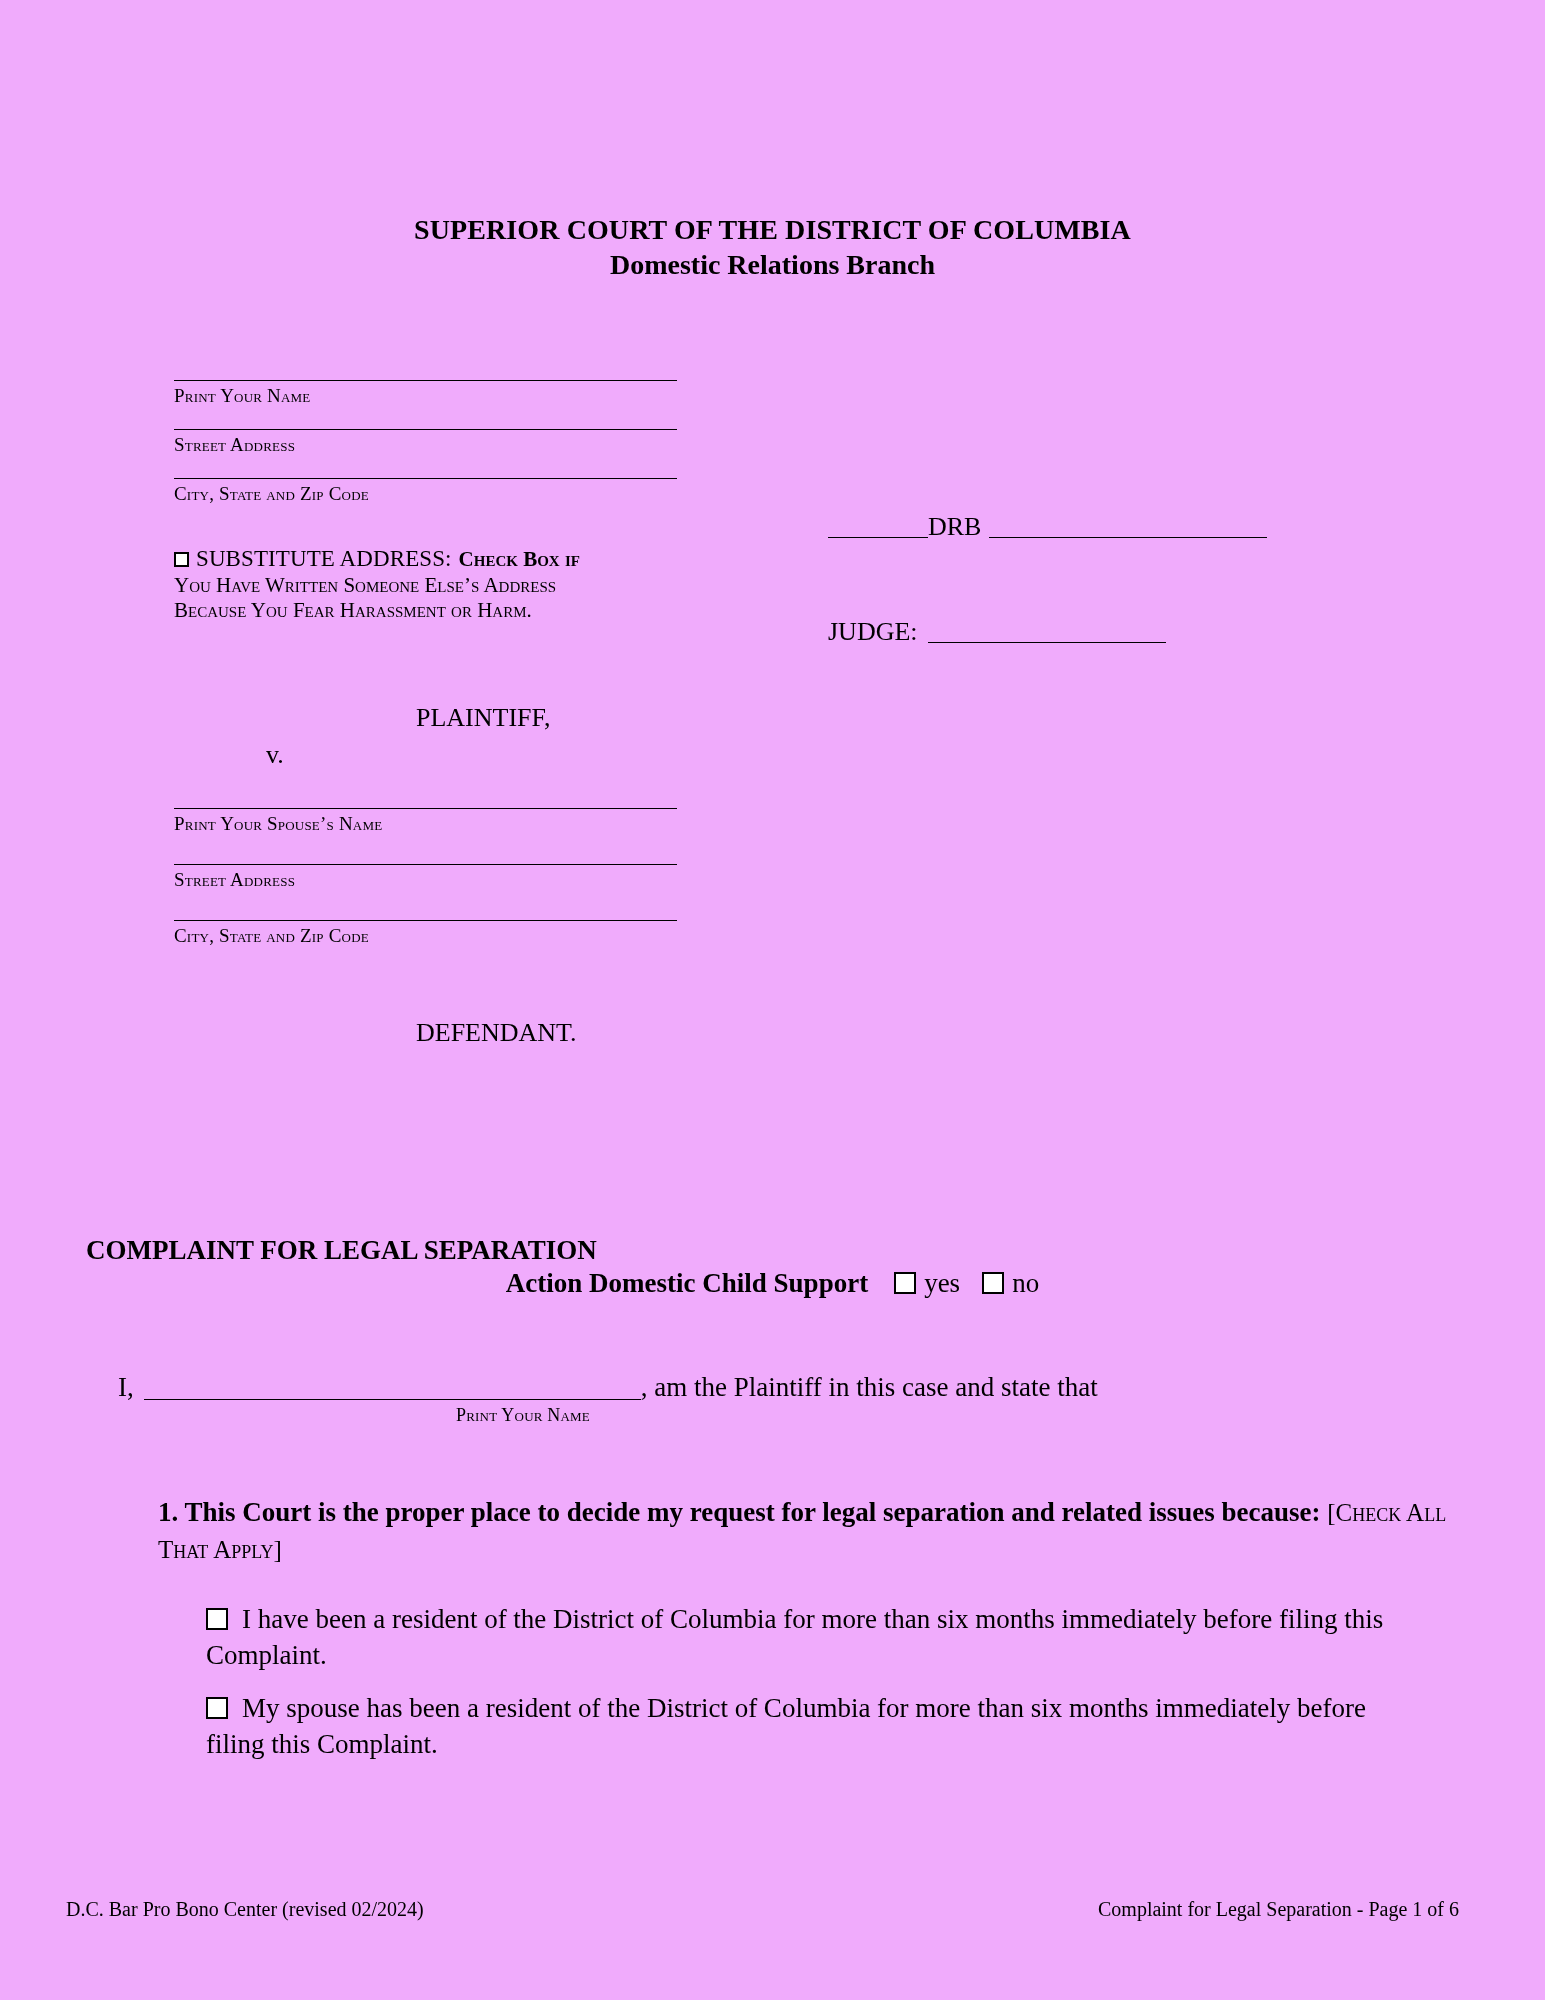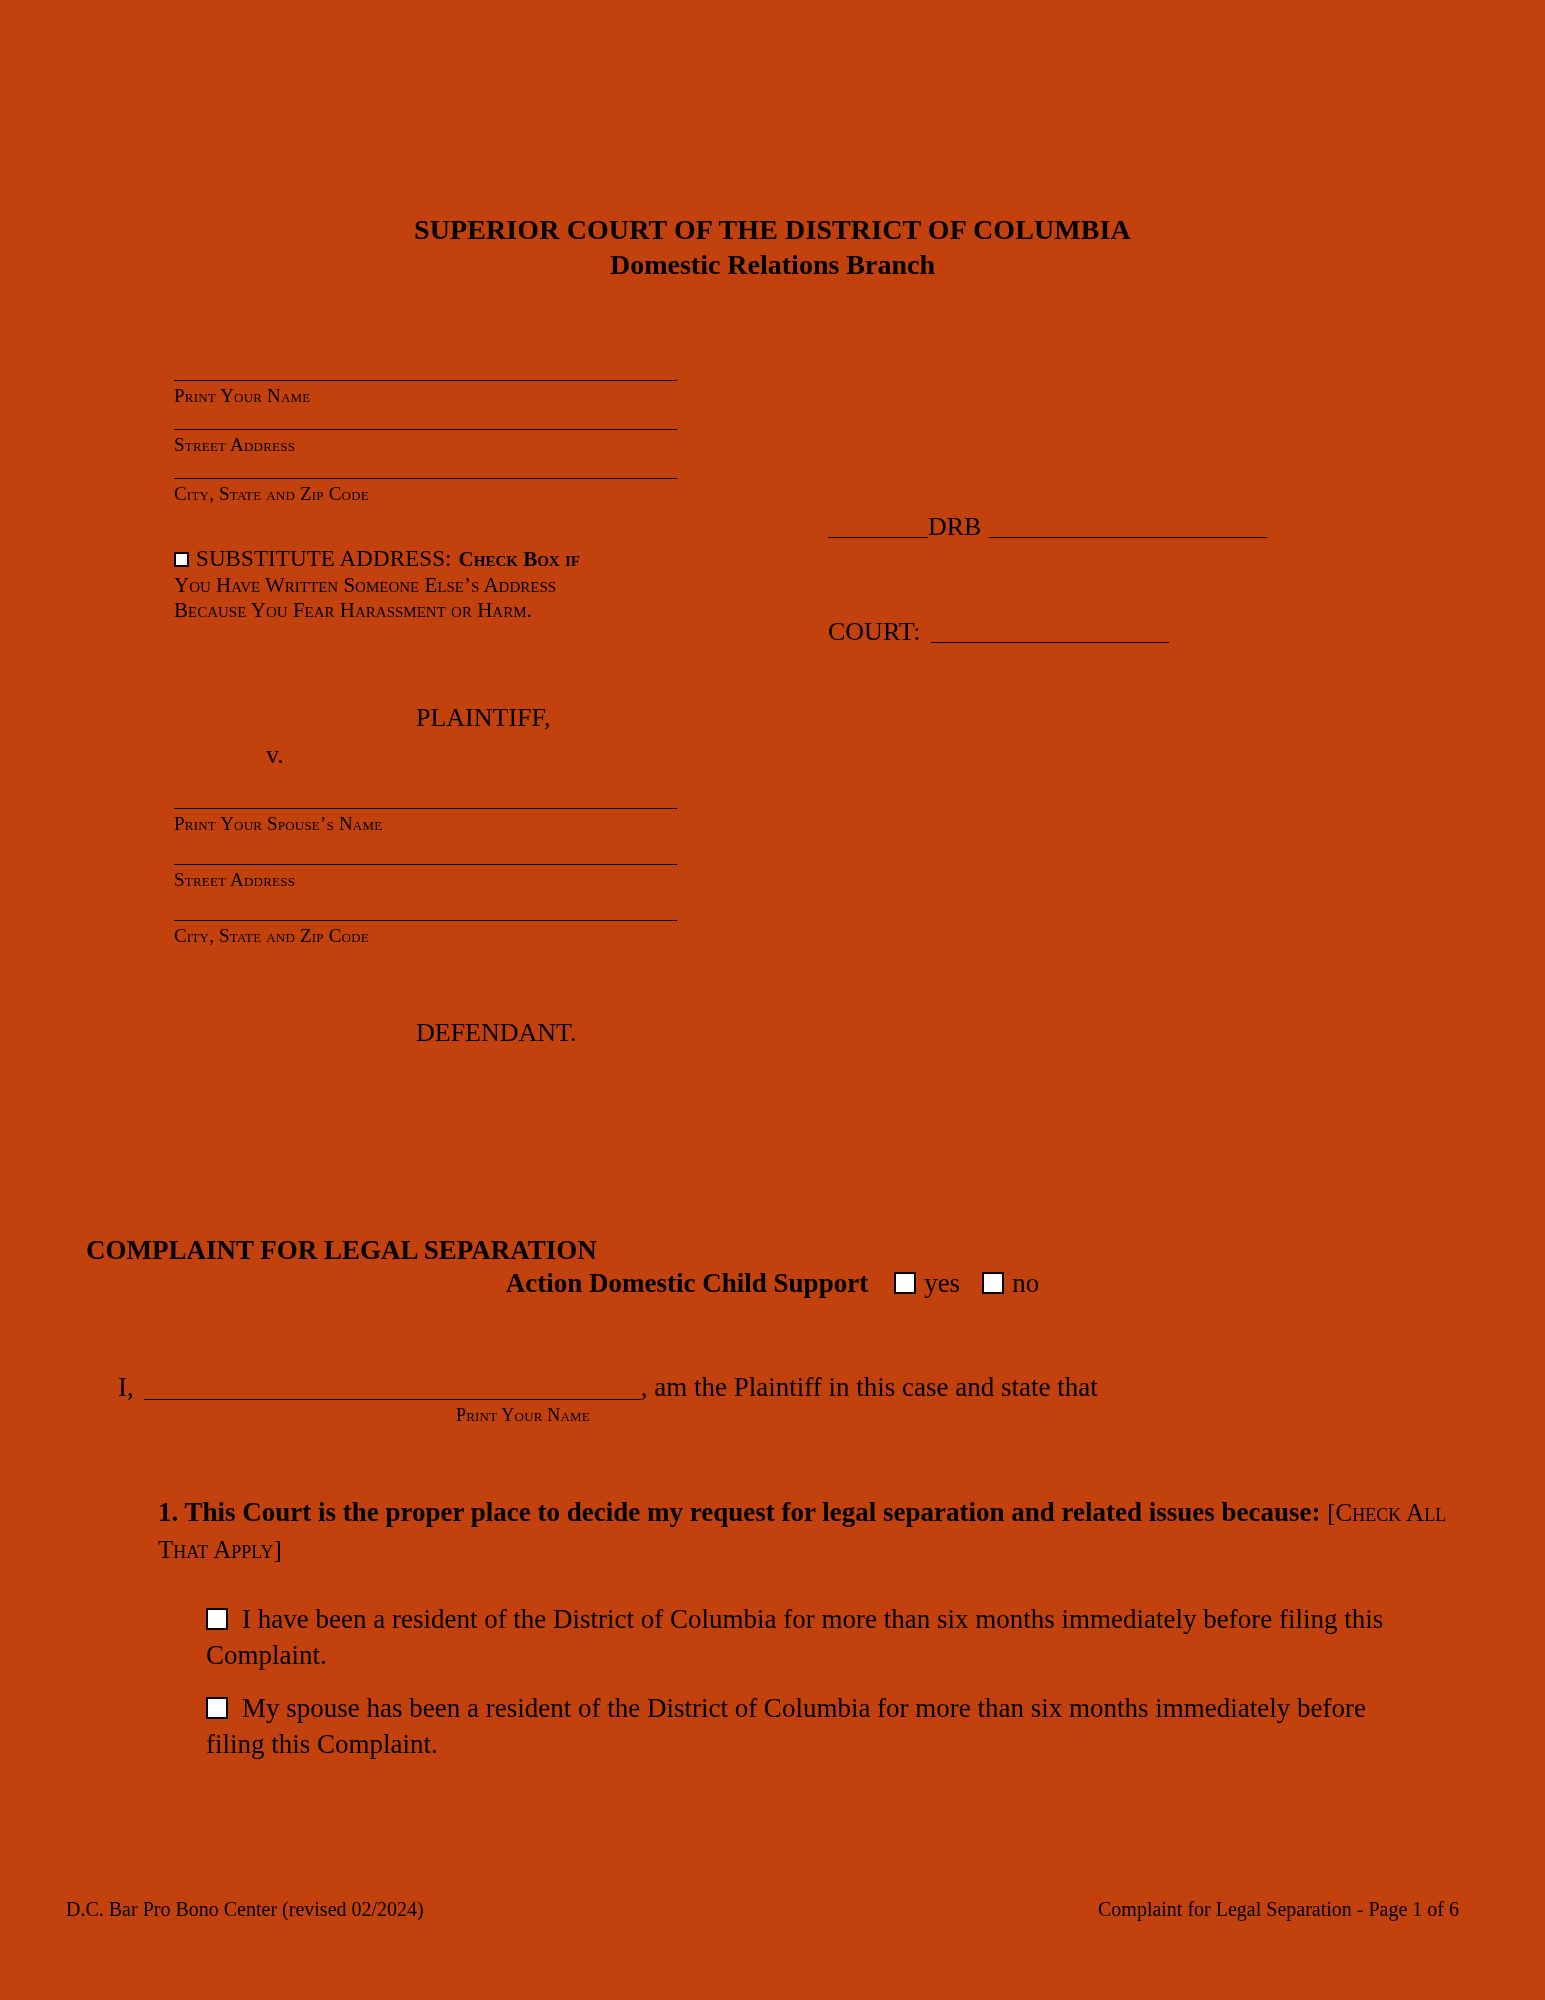--- a/index.html
+++ b/index.html
@@ -9,21 +9,21 @@
   }
   body {
     font-family: "Liberation Serif", "DejaVu Serif", serif;
     color: #000000;
   }
   .page {
     position: relative;
     width: 1545px;
     height: 2000px;
     margin: 0 auto;
-    background: #c2410c;
+    background: #f0abfc;
     overflow: hidden;
   }
   .content {
     position: absolute;
     left: 86px;
     top: 0;
     width: 1373px;
     height: 2000px;
   }
 
@@ -344,21 +344,21 @@
       </div>
     </div>
 
     <div class="defendant-label">DEFENDANT.</div>
 
     <div class="drb-row">
       <span class="ul-short"></span><span>DRB</span><span class="ul-long" style="margin-left:8px;"></span>
     </div>
 
     <div class="judge-row">
-      <span>COURT:</span><span class="ul-med" style="margin-left:10px;"></span>
+      <span>JUDGE:</span><span class="ul-med" style="margin-left:10px;"></span>
     </div>
 
     <div class="complaint-title">COMPLAINT FOR LEGAL SEPARATION</div>
 
     <div class="child-support-row">
       <span>Action Domestic Child Support</span><span class="cs-gap"></span><span class="cbox-lg"></span><span class="cs-label">yes</span><span class="cbox-lg"></span><span class="cs-label-last">no</span>
     </div>
 
     <div class="intro-line">
       <span>I,</span><span class="ul-name" style="margin-left:10px;"></span><span>, am the Plaintiff in this case and state that</span>

